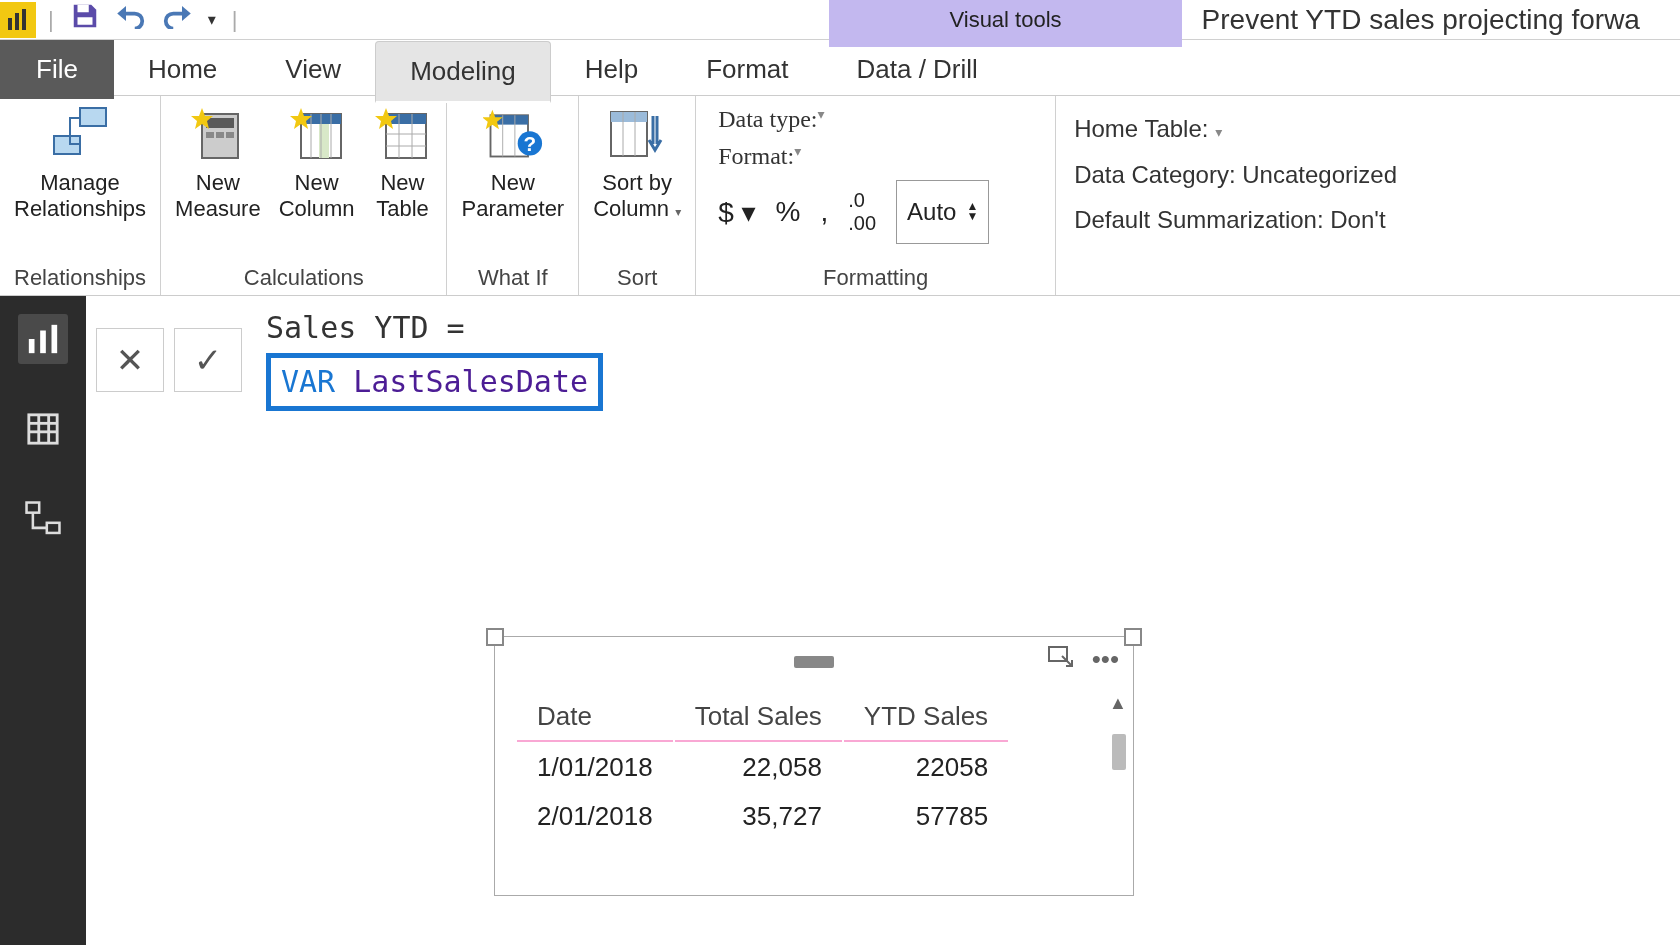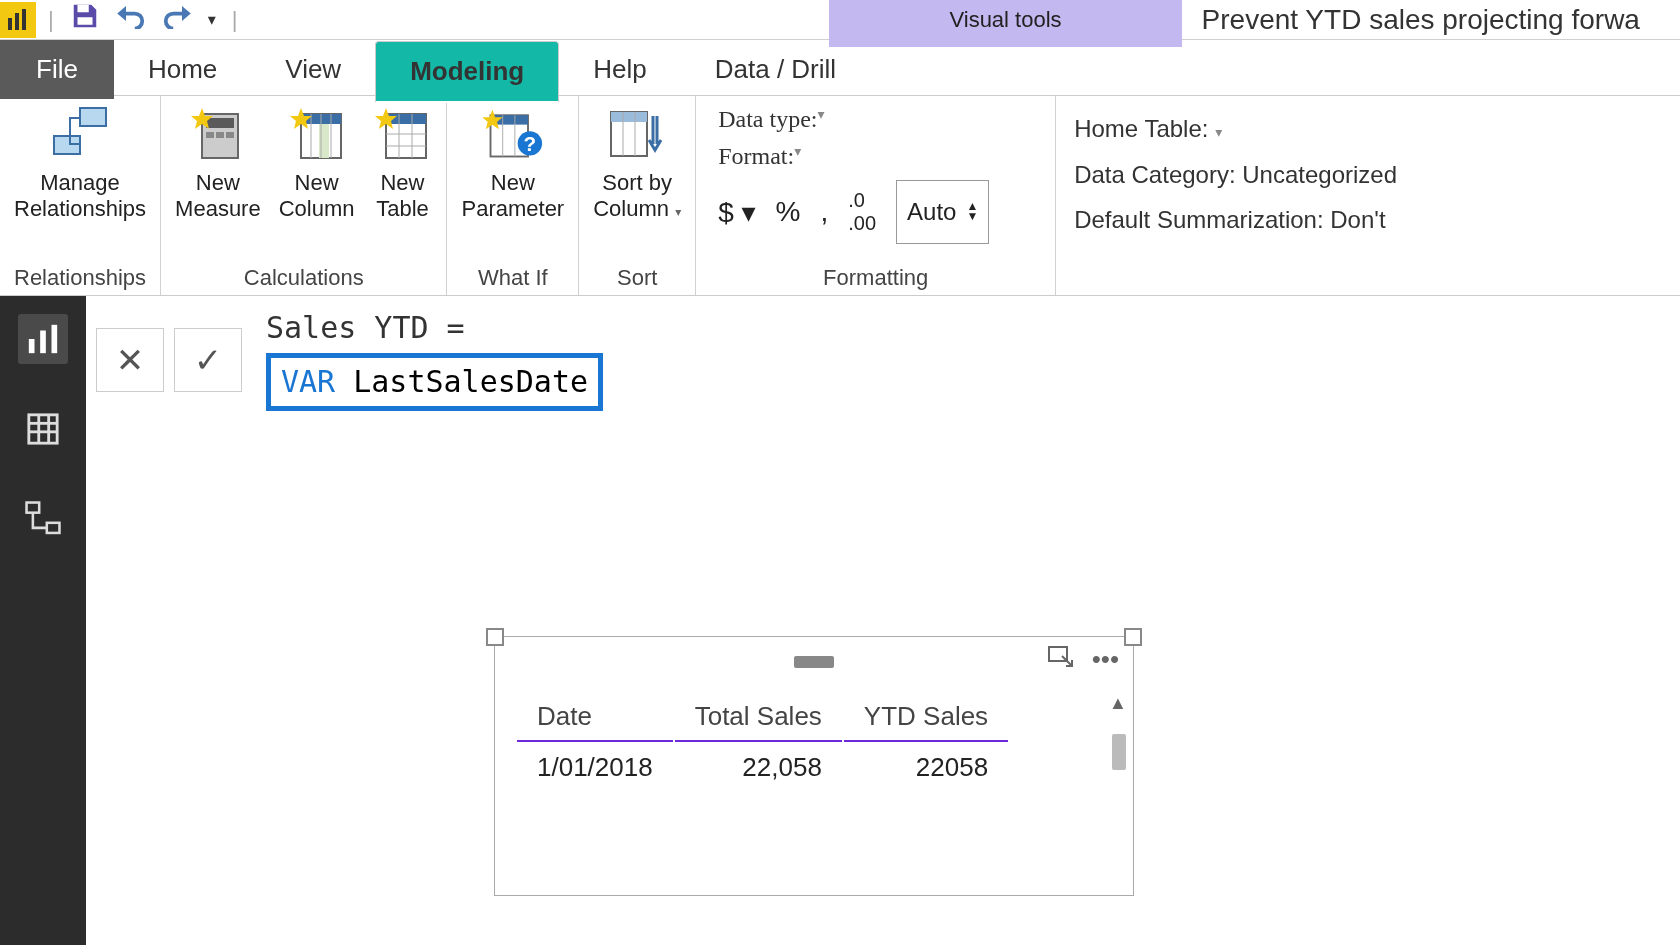--- a/index.html
+++ b/index.html
@@ -11,21 +11,21 @@
   .qat { display: flex; align-items: center; gap: 16px; padding: 0 12px; }
   .qat .sep { color: #aaa; font-size: 22px; }
   .qat-btn { font-size: 26px; color: #333; cursor: pointer; }
   .visual-tools { margin-left: 580px; background: #c3b8ef; color: #222; padding: 14px 120px; font-size: 22px; }
   .doc-title { margin-left: 20px; font-size: 28px; color: #333; white-space: nowrap; }
   
   
   .tabs { display: flex; height: 56px; align-items: flex-start; border-bottom: 1px solid #ccc; }
   .tab { padding: 14px 34px; font-size: 26px; color: #333; cursor: pointer; }
   .tab.file { background: #5a5a5a; color: #fff; padding: 14px 36px; }
-  .tab.active { border: 1px solid #ccc; border-bottom: 2px solid #fff; border-radius: 4px 4px 0 0; position: relative; top: 1px; background: #14b8a6; font-weight: bold; }
+  .tab.active { border: 1px solid #ccc; border-bottom: 2px solid #fff; border-radius: 4px 4px 0 0; position: relative; top: 1px; background: #e5e5e5; }
   
   
   .ribbon { display: flex; height: 200px; border-bottom: 1px solid #ccc; }
   .group { border-right: 1px solid #d0d0d0; padding: 8px 14px 4px; display: flex; flex-direction: column; justify-content: space-between; }
   .group-ctl { display: flex; gap: 18px; align-items: flex-start; }
   .btn-lg { display: flex; flex-direction: column; align-items: center; cursor: pointer; gap: 6px; text-align: center; font-size: 22px; line-height: 1.2; }
   .btn-lg .ico { width: 60px; height: 60px; display: flex; align-items: center; justify-content: center; }
   .btn-lg .caret { font-size: 12px; color: #666; }
   .group-label { text-align: center; font-size: 22px; color: #444; padding-top: 6px; }
   
@@ -42,34 +42,34 @@
   .nav-item { width: 50px; height: 50px; display:flex; align-items:center; justify-content:center; cursor:pointer;}
   .nav-item.active { background: #4a4a4a; border-radius: 3px;}
   
   .canvas-area { flex:1; background:#fff; position:relative; }
   .formula-row { display:flex; align-items:center; padding:12px 10px; gap:10px; }
   .fx-btn { width:68px; height:64px; border:1px solid #ccc; display:flex; align-items:center; justify-content:center; font-size:34px; color:#555; cursor:pointer; background:#fff;}
   .formula-text { padding-left:14px; font-family:Consolas,monospace; font-size:30px; color:#333; line-height:1.35; }
   .formula-text .line1 { }
   .formula-text .line2 { border:5px solid #1976d2; padding:4px 10px; display:inline-block; margin-top:4px;}
   .kw-var { color:#1976d2; }
-  .kw-ident { color:#000000; }
+  .kw-ident { color:#4c1d95; }
   
   .report-title { font-weight:900; font-size:80px; letter-spacing:1px; padding:60px 0 0 40px; white-space:nowrap; }
   
   .visual { position:absolute; left:408px; top:340px; width:640px; height:260px; border:1px solid #aaa; background:#fff;}
   .visual-handle { position:absolute; width:18px; height:18px; border:2px solid #888; background:#fff;}
   .vh-tl{top:-9px;left:-9px;} .vh-tr{top:-9px;right:-9px;}
   .visual-top { height:44px; display:flex; align-items:center; justify-content:center; position:relative;}
   .drag-grip { width:40px; height:6px; background:#888; border-radius:2px 2px 0 0; position:relative;}
   .drag-grip::after{content:"";position:absolute;top:6px;left:0;width:40px;height:6px;background:#888;border-radius:0 0 2px 2px;}
   .visual-actions { position:absolute; right:14px; display:flex; gap:18px; font-size:26px; color:#666;}
   
   .tbl { margin:10px 20px 0; font-size:26px; }
-  .tbl th { text-align:left; font-weight:400; color:#444; padding:8px 20px; border-bottom:2px solid #6d28d9;}
+  .tbl th { text-align:left; font-weight:400; color:#444; padding:8px 20px; border-bottom:2px solid #f9a8d4;}
   .tbl th.num { text-align:center;}
   .tbl td { padding:8px 20px; }
   .tbl td.num { text-align:right; }
   .scroll-track { position:absolute; right:4px; top:56px; bottom:4px; width:20px; }
   .scroll-up{font-size:18px;color:#666;}
   .scroll-thumb{ width:14px; height:36px; background:#bbb; margin:4px auto; border-radius:2px;}
   
   
   .star { fill:#f2c811; }
 </style>
@@ -111,20 +111,21 @@
   <div class="visual-tools">Visual tools</div>
   <div class="doc-title">Prevent YTD sales projecting forwa</div>
 </div>
 
 <div class="tabs">
   <div class="tab file">File</div>
   <div class="tab">Home</div>
   <div class="tab">View</div>
   <div class="tab active">Modeling</div>
   <div class="tab">Help</div>
+  <div class="tab">Format</div>
   <div class="tab">Data / Drill</div>
 </div>
 
 <div class="ribbon">
   <div class="group">
     <div class="group-ctl">
       <div class="btn-lg">
         <div class="ico">
           <svg width="60" height="56" viewBox="0 0 60 56">
               <rect x="30" y="2" width="26" height="18" fill="#b8d8f0" stroke="#3a6ea5" stroke-width="2"></rect>
@@ -320,20 +321,25 @@
           <th class="num">Total Sales</th>
           <th class="num">YTD Sales</th>
         </tr>
           </thead>
         <tbody>
           <tr>
             <td>1/01/2018</td>
             <td class="num">22,058</td>
             <td class="num">22058</td>
           </tr>
+          <tr>
+            <td>2/01/2018</td>
+            <td class="num">35,727</td>
+            <td class="num">57785</td>
+          </tr>
         </tbody>
       </table>
       <div class="scroll-track">
         <div class="scroll-up">▲</div>
         <div class="scroll-thumb" style="margin-top:20px;"></div>
       </div>
     </div>
   </div>
 </div>
 

